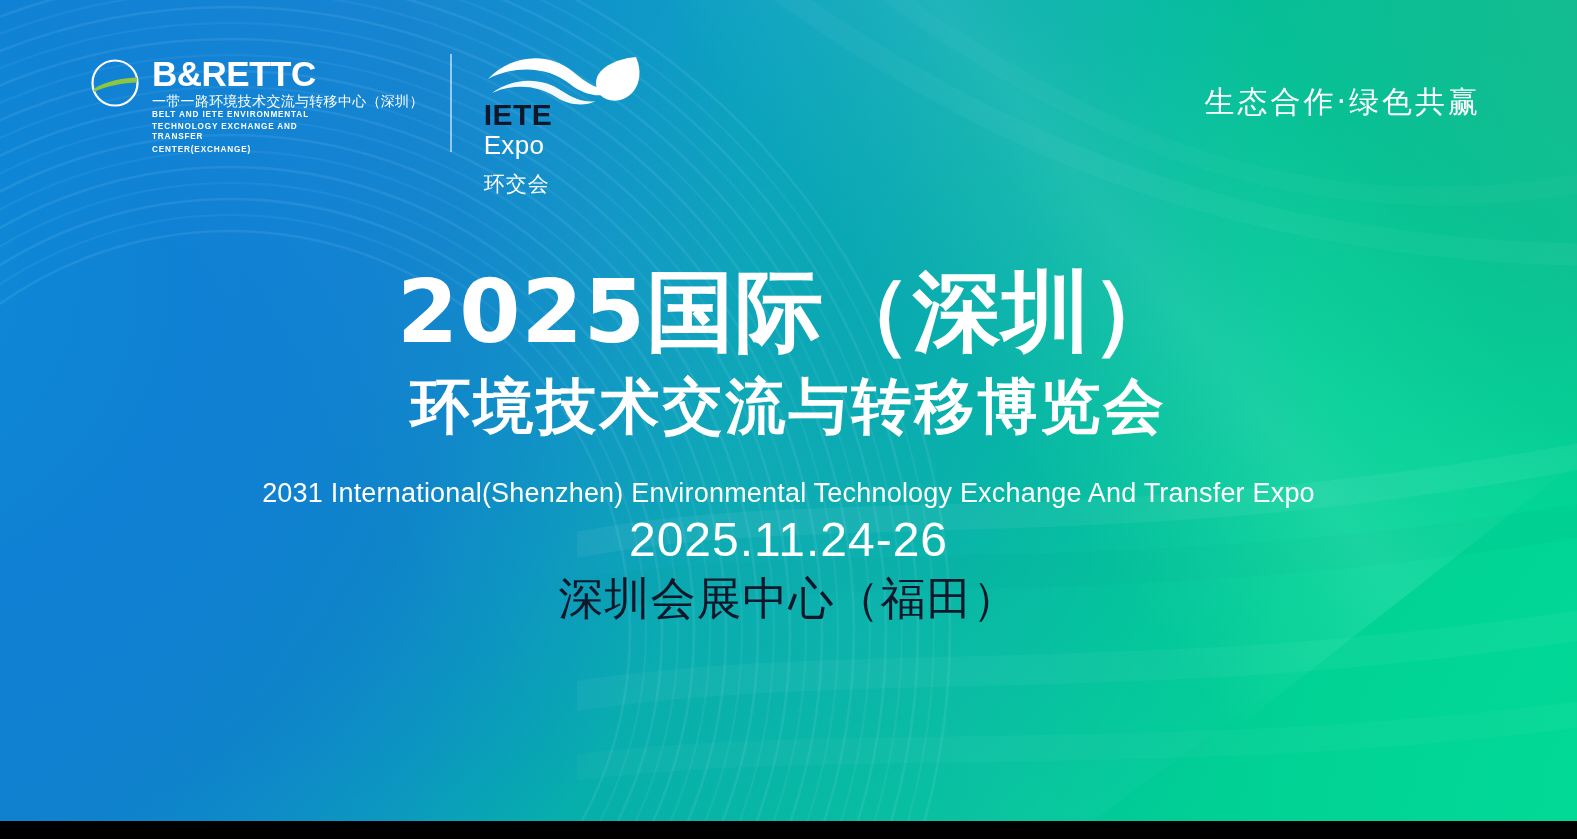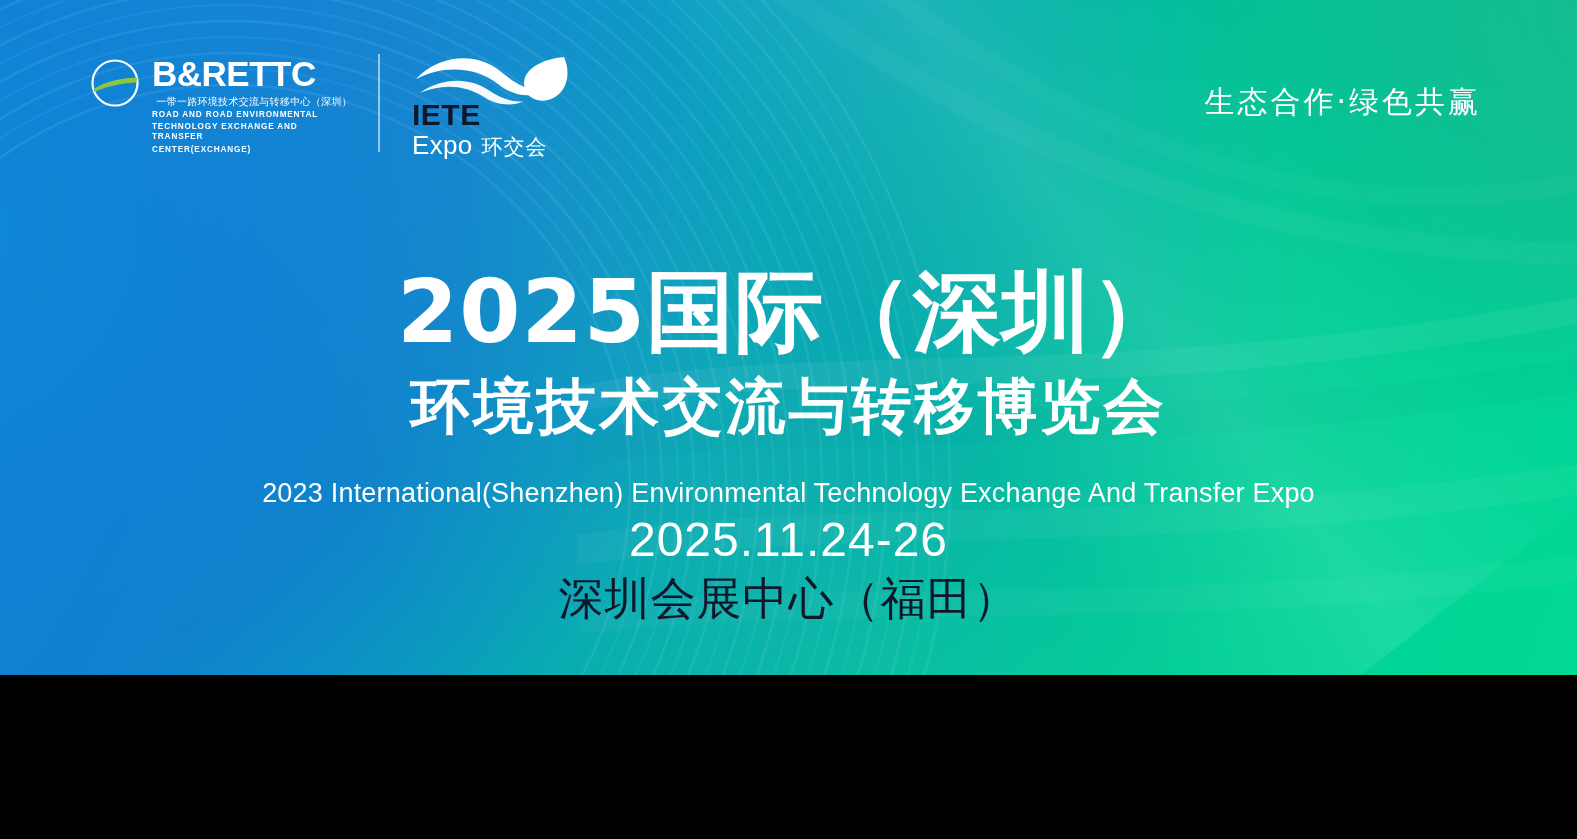--- a/index.html
+++ b/index.html
@@ -1,20 +1,20 @@
 <!DOCTYPE html>
 <html><head>
 <meta charset="utf-8">
 <style>
   * { margin:0; padding:0; box-sizing:border-box; }
   html,body { width:1577px; height:839px; overflow:hidden; background:#000; }
 
   .poster{
     position:relative;
-    width:1577px; height:675px;
+    width:1577px; height:821px;
     overflow:hidden;
     font-family:"Liberation Sans","DejaVu Sans",sans-serif;
     background:#0d8fd4;
   }
 
   
   .bg-base{
     position:absolute; inset:0;
     background:
       linear-gradient(118deg,
@@ -130,21 +130,21 @@
     height:98px;
   }
   .globe-icon{ flex:0 0 auto; margin-top:2px; }
   .brettc-text{ display:flex; flex-direction:column; }
   .brettc-word{
     color:#fff; font-weight:bold; font-size:35px;
     letter-spacing:-.5px; line-height:40px;
     font-family:"Liberation Sans",sans-serif;
   }
   .brettc-cn{
-    color:#fff; font-size:10px; line-height:13px;
+    color:#fff; font-size:14px; line-height:13px;
     letter-spacing:.3px; text-align:right;
     font-family:"DejaVu Sans",sans-serif;
     margin-top:1px;
   }
   .brettc-en{
     color:#fff; font-size:8.2px; line-height:10.4px;
     letter-spacing:.85px; font-weight:bold;
     font-family:"Liberation Sans",sans-serif;
     margin-top:2px; max-width:200px;
   }
@@ -156,21 +156,21 @@
     width:166px; height:100px;
   }
   .iete-mark{ position:absolute; top:0; left:6px; width:158px; height:54px; }
   .iete-mark svg{ width:100%; height:100%; display:block; }
   .iete-words{ position:absolute; left:4px; top:46px; }
   .iete-main{
     color:#0f172a; font-weight:bold; font-size:30px;
     letter-spacing:.5px; line-height:31px;
     font-family:"Liberation Sans",sans-serif;
   }
-  .iete-sub-row{ display:flex; align-items:baseline; gap:9px; }
+  .iete-sub-row{ display:flex; align-items:baseline; gap:9px;flex-direction:column; }
   .iete-expo{
     color:#fff; font-size:26px; font-weight:300;
     line-height:30px; letter-spacing:.3px;
     font-family:"Liberation Sans",sans-serif;
   }
   .iete-cn{
     color:#fff; font-size:21px; line-height:30px;
     font-family:"DejaVu Sans",sans-serif; letter-spacing:1px;
   }
 
@@ -292,21 +292,21 @@
       <div class="logo-brettc">
         <span class="globe-icon">
           <svg width="54" height="54" viewBox="0 0 54 54" xmlns="http://www.w3.org/2000/svg" fill="none">
             <circle cx="27" cy="27" r="22.5" stroke="#ffffff" stroke-width="2.2"></circle>
             <path d="M5.5 33.5 C 16 25, 38 21.5, 49.5 21.5 L 48.5 26.5 C 37 26.5, 16 30.5, 6 36 Z" fill="#8dc63f"></path>
           </svg>
         </span>
         <span class="brettc-text">
           <span class="brettc-word">B&amp;RETTC</span>
           <span class="brettc-cn">一带一路环境技术交流与转移中心（深圳）</span>
-          <span class="brettc-en">ROAD AND ROAD ENVIRONMENTAL</span>
+          <span class="brettc-en">BELT AND IETE ENVIRONMENTAL</span>
           <span class="brettc-en">TECHNOLOGY EXCHANGE AND TRANSFER</span>
           <span class="brettc-en">CENTER(EXCHANGE)</span>
         </span>
       </div>
 
       <div class="logo-iete">
         <span class="iete-mark">
           <svg viewBox="0 0 158 54" xmlns="http://www.w3.org/2000/svg" fill="none">
 
             <path d="M2 26 C 24 2, 62 -2, 86 18 C 104 33, 118 40, 132 36 C 120 46, 100 44, 84 31
@@ -328,18 +328,18 @@
         </span>
       </div>
     </div>
 
     <div class="tagline">生态合作·绿色共赢</div>
   </div>
 
   <div class="main">
     <div class="title-cn1">2025国际（深圳）</div>
     <div class="title-cn2">环境技术交流与转移博览会</div>
-    <div class="title-en">2023 International(Shenzhen) Environmental Technology Exchange And Transfer Expo</div>
+    <div class="title-en">2031 International(Shenzhen) Environmental Technology Exchange And Transfer Expo</div>
     <div class="date">2025.11.24-26</div>
     <div class="venue">深圳会展中心（福田）</div>
   </div>
 
 </div>
 
 </body></html>

